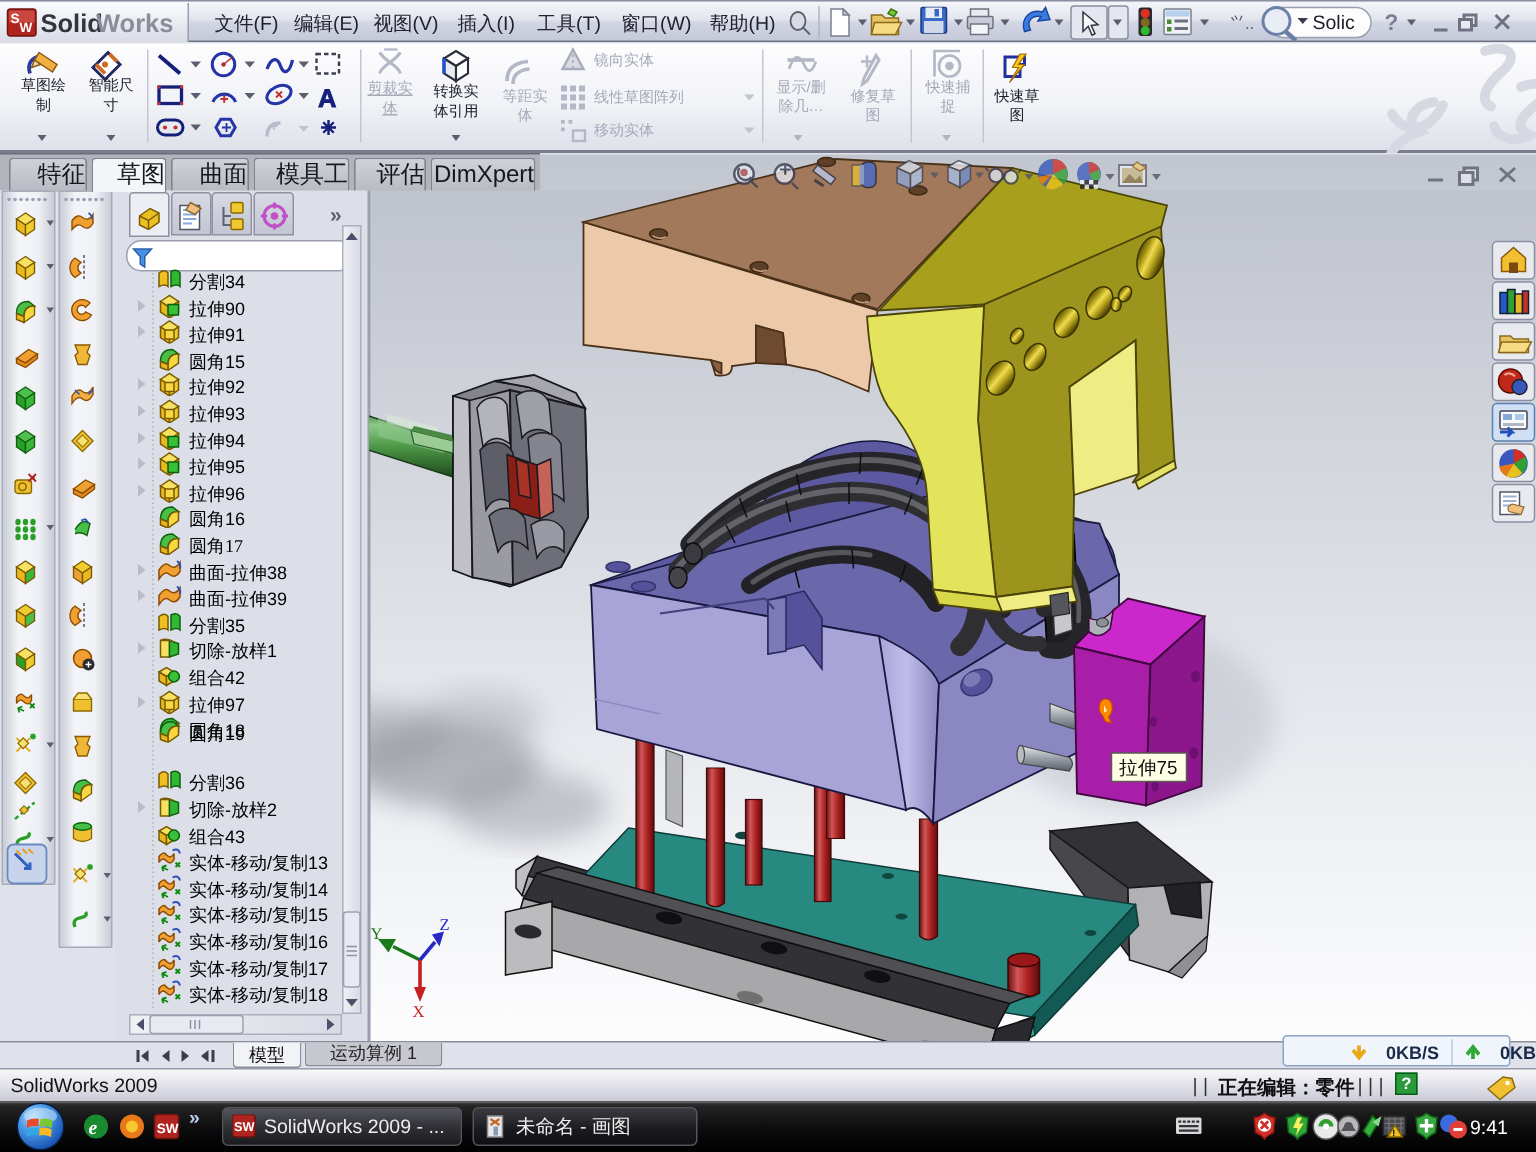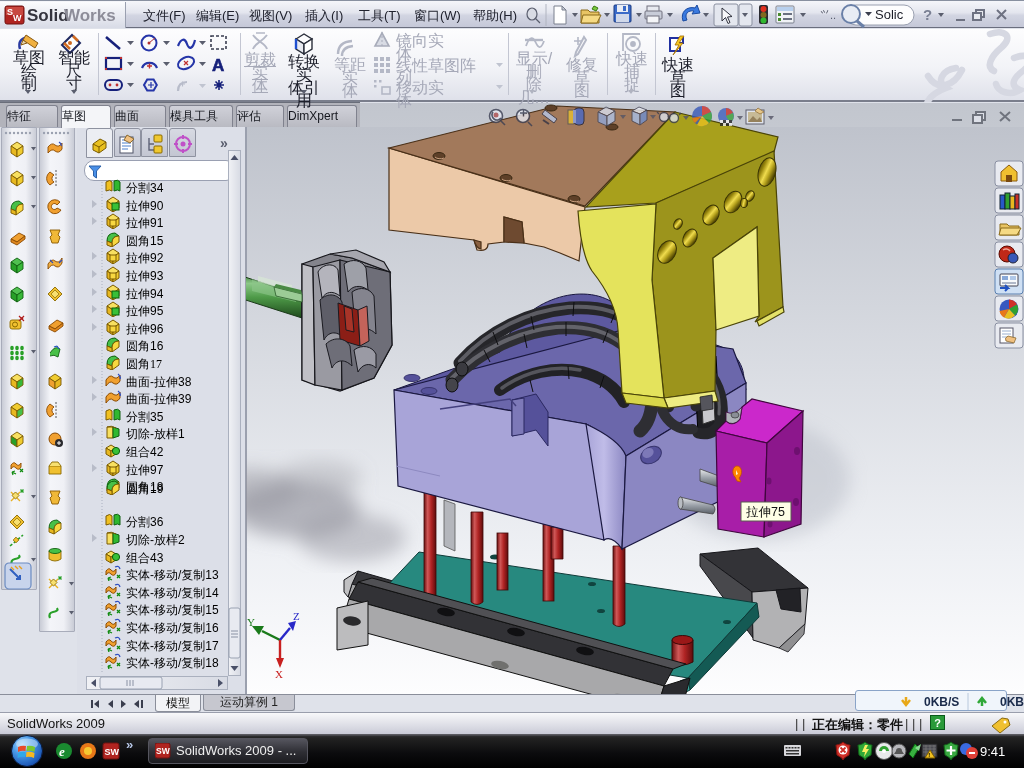--- a/index.html
+++ b/index.html
@@ -10,28 +10,28 @@
 #titlebar { position:absolute; left:0; top:0; width:1024px; height:28px;
   background:linear-gradient(#f5f6fa 0%, #e3e5ee 45%, #d2d5e2 55%, #c5c8d8 100%);
   border-top:1px solid #8890a0; border-bottom:1px solid #6a6e7e; }
 #logo { position:absolute; left:0; top:1px; width:126px; height:26px;
   background:linear-gradient(#fbfcfe, #d8dbe6); border-right:1px solid #9aa0b0; }
 .menu { position:absolute; top:6px; font-size:13px; color:#20222e; }
 
 #cmdmgr { position:absolute; left:0; top:29px; width:1024px; height:73px;
   background:linear-gradient(#fdfdfe 0%, #f2f3f7 55%, #dfe1ea 100%);
   border-bottom:2px solid #7a7e8c; }
-.cbtn { position:absolute; text-align:center; font-size:16px; color:#1c1e2a; line-height:13px; }
+.cbtn { position:absolute; text-align:center; font-size:10px; color:#1c1e2a; line-height:13px; }
 .cbtn.gray { color:#a6a9b8; }
 .vsep { position:absolute; top:33px; height:62px; width:1px; background:#c3c6d2; }
 .dd { position:absolute; width:0; height:0; border-left:3px solid transparent; border-right:3px solid transparent; border-top:4px solid #5a5e6e; }
 .dd.gray { border-top-color:#b0b3c0; }
 
 #tabstrip { position:absolute; left:0; top:102px; width:360px; height:25px; background:#b2b3bb; border-top:1px solid #6a6e7a; }
-.tab { position:absolute; top:2px; height:23px; background:linear-gradient(#d0d1d9,#b8b9c1); border:1px solid #80828e; border-bottom:none; border-radius:3px 3px 0 0; font-size:12px; color:#16181f; text-align:left; line-height:21px; }
+.tab { position:absolute; top:2px; height:23px; background:linear-gradient(#d0d1d9,#b8b9c1); border:1px solid #80828e; border-bottom:none; border-radius:3px 3px 0 0; font-size:16px; color:#16181f; text-align:right; line-height:21px; }
 .tab.active { background:#f4f5f8; height:23px; z-index:3; }
 
 #viewport { position:absolute; left:360px; top:103px; width:664px; height:591px;
   background:linear-gradient(#c2c6ce, #eef0f4 78%, #fdfdfe 100%); }
 #viewport2 { position:absolute; left:246px; top:127px; width:778px; height:567px;
   background:linear-gradient(#bfc3cc, #eef0f4 75%, #fdfdfe 100%); }
 #modelsvg { position:absolute; left:246px; top:103px; width:778px; height:591px; z-index:2; }
 
 .ltb { position:absolute; width:36px; background:linear-gradient(90deg,#c9ccd6 0%, #f4f5f9 30%, #eff0f5 70%, #c9ccd6 100%); border:1px solid #a8acba; border-radius:1px; }
 #ltb1 { left:1px; top:127px; height:463px; }
@@ -1254,20 +1254,28 @@
         </g>
       <text x="126" y="15" font-size="13" fill="#b8c8e8" font-weight="bold">»</text>
     </svg>
     <div class="taskbtn" style="left:148px; width:160px; background:linear-gradient(#55555e,#2e2e34 55%,#1c1c20);">
       <svg width="16" height="16" style="position:absolute;left:6px;top:4px">
           <rect width="15" height="15" rx="2" fill="#b02420" stroke="#701210"></rect>
           <text x="1" y="11" font-size="8.5" font-weight="bold" fill="#fff">SW</text>
         </svg>
       <span style="position:absolute;left:27px;">SolidWorks 2009 - ...</span>
     </div>
+    <div class="taskbtn" style="left:315px; width:150px;">
+      <svg width="16" height="16" style="position:absolute;left:7px;top:4px">
+          <rect x="2" y="1" width="10" height="14" fill="#e8e8ea" stroke="#888"></rect>
+          <path d="M4 3 l6 4 M4 7 l6 -4" stroke="#c06828" stroke-width="1.5"></path>
+          <path d="M6 8 h3 v6 h-3 z" fill="#8a98b8"></path>
+        </svg>
+      <span style="position:absolute;left:28px;">未命名 - 画图</span>
+    </div>
     <svg width="260" height="34" style="position:absolute;left:764px;top:0">
       <g transform="translate(20,11)">
           <rect width="17" height="11" rx="1" fill="#d8d8dc"></rect>
           <g fill="#333">
             <rect x="1.5" y="2" width="2" height="1.5"></rect>
             <rect x="4.5" y="2" width="2" height="1.5"></rect>
             <rect x="7.5" y="2" width="2" height="1.5"></rect>
             <rect x="10.5" y="2" width="2" height="1.5"></rect>
             <rect x="13.5" y="2" width="2" height="1.5"></rect>
             <rect x="2" y="5" width="13" height="1.5"></rect>

